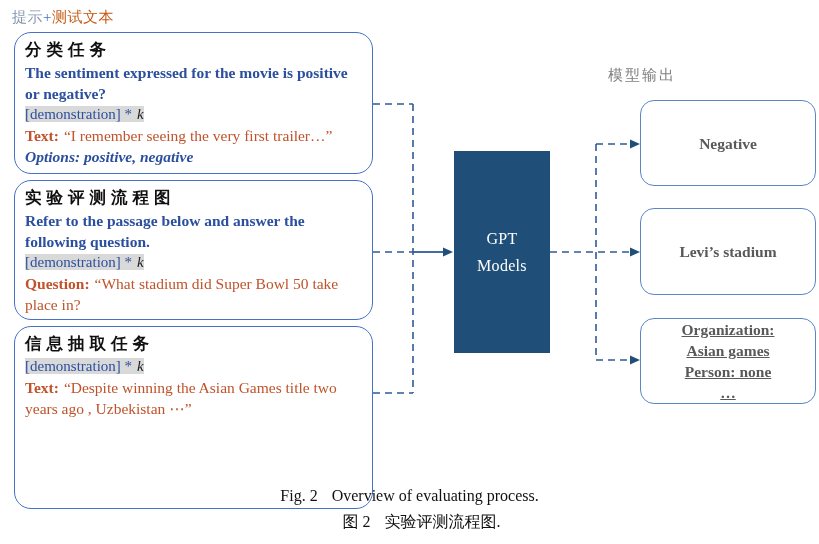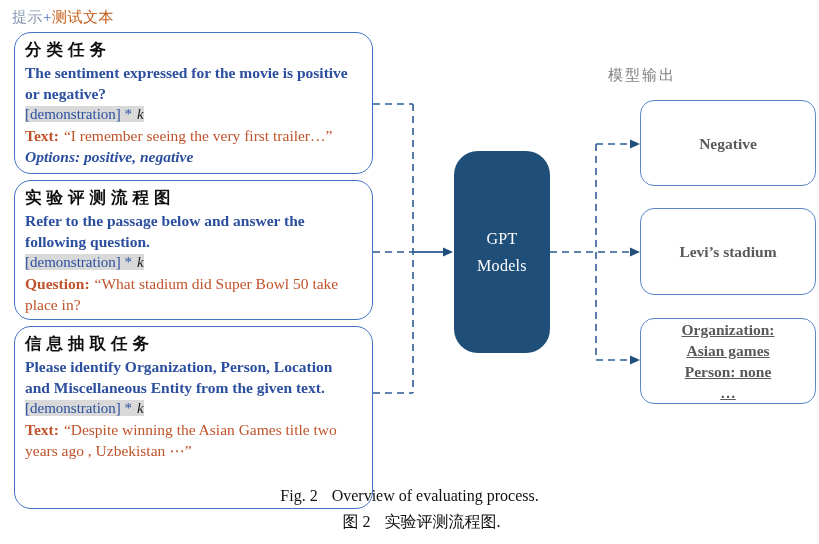--- a/index.html
+++ b/index.html
@@ -55,21 +55,21 @@
   .task-note {
     font-weight: bold; font-style: italic; color: var(--blue_text);
     font-size: 15.5px; line-height: 21px;
   }
 
   
   .gpt-box {
     position: absolute; left: 454px; top: 151px; width: 96px; height: 202px;
     background: var(--gpt_fill); color: #ffffff;
     display: flex; flex-direction: column; justify-content: center; align-items: center;
-    font-size: 16px; line-height: 27px; letter-spacing: 0.3px; border-radius: 24px;
+    font-size: 16px; line-height: 27px; letter-spacing: 0.3px;
   }
 
   
   .out-box {
     position: absolute; left: 640px; width: 176px;
     box-sizing: border-box;
     border: 1.4px solid var(--output_border);
     border-radius: 14px; background: #ffffff;
     display: flex; flex-direction: column; justify-content: center; align-items: center;
     text-align: center;
@@ -142,21 +142,20 @@
     <div class="demo-line">
       <span class="demo-hl"><span>[demonstration] *</span><i class="demo-k">k</i></span>
     </div>
     <div class="field-line">
       <span class="field-label">Question:</span><span class="field-value">“What stadium did Super Bowl 50 take place in?</span>
     </div>
   </div>
 
   <div class="task-box tb3">
     <div class="task-title">信息抽取任务</div>
-    <div class="task-instruction">Please identify Organization, Person, Location and Miscellaneous Entity from the given text.</div>
     <div class="demo-line">
       <span class="demo-hl"><span>[demonstration] *</span><i class="demo-k">k</i></span>
     </div>
     <div class="field-line">
       <span class="field-label">Text:</span><span class="field-value">“Despite winning the Asian Games title two years ago , Uzbekistan ⋯”</span>
     </div>
   </div>
 
   <div class="gpt-box">
     <div>GPT</div>

